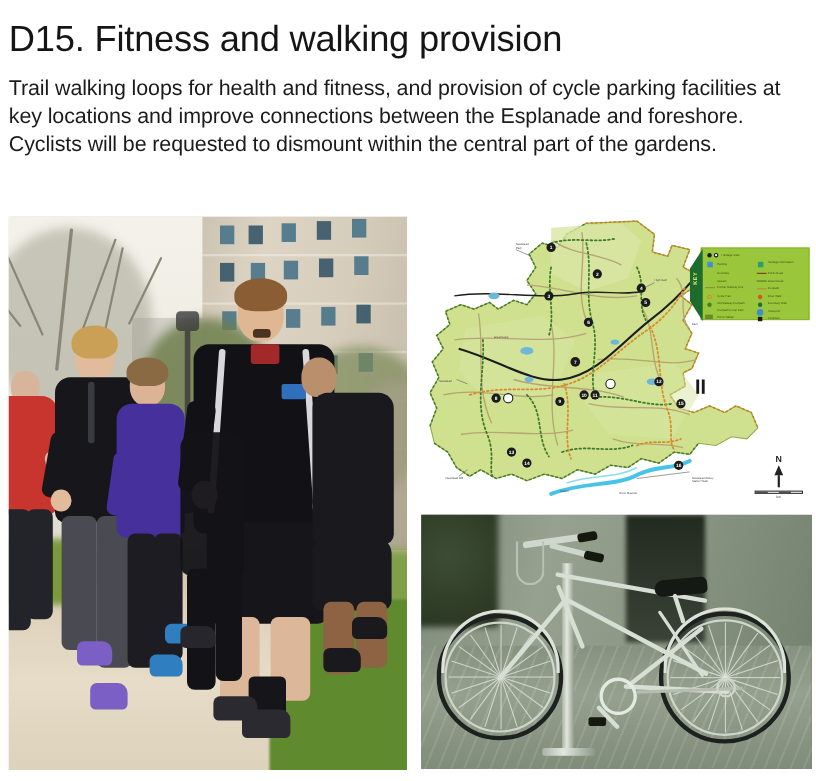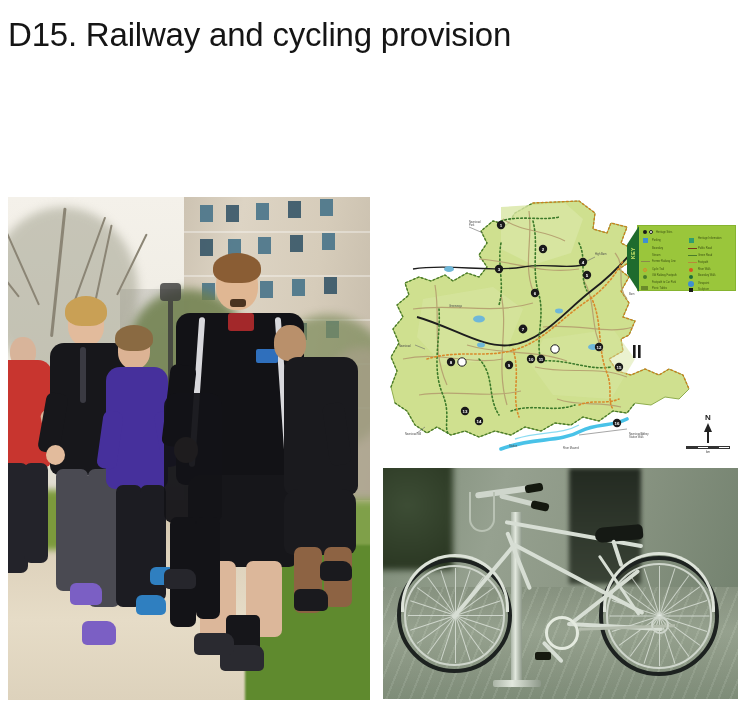--- a/index.html
+++ b/index.html
@@ -145,22 +145,23 @@
   .post{ position:absolute; background:linear-gradient(90deg,#aab4a6,#e2e8de 40%,#8d9889); }
   .saddle{ position:absolute; background:#151914; border-radius:14px 9px 7px 12px; }
   .handlebar{ position:absolute; background:#cfd6cc; border-radius:4px; }
   .grip{ position:absolute; background:#14180f; border-radius:3px; }
 </style>
 </head>
 <body>
 
 <div class="slide">
 
-  <div class="title">D15. Railway and cycling provision</div>
-
+  <div class="title">D15. Fitness and walking provision</div>
+
+  <div class="body-text">Trail walking loops for health and fitness, and provision of cycle parking facilities at key locations and improve connections between the Esplanade and foreshore. Cyclists will be requested to dismount within the central part of the gardens.</div>
 
   <div class="photo-joggers">
     <div class="pj-sky"></div>
 
     <div class="pj-bldg2"></div>
 
     <div class="pj-tower">
       <div class="strip" style="top:34px"></div>
       <div class="strip" style="top:78px"></div>
       <div class="strip" style="top:122px"></div>

